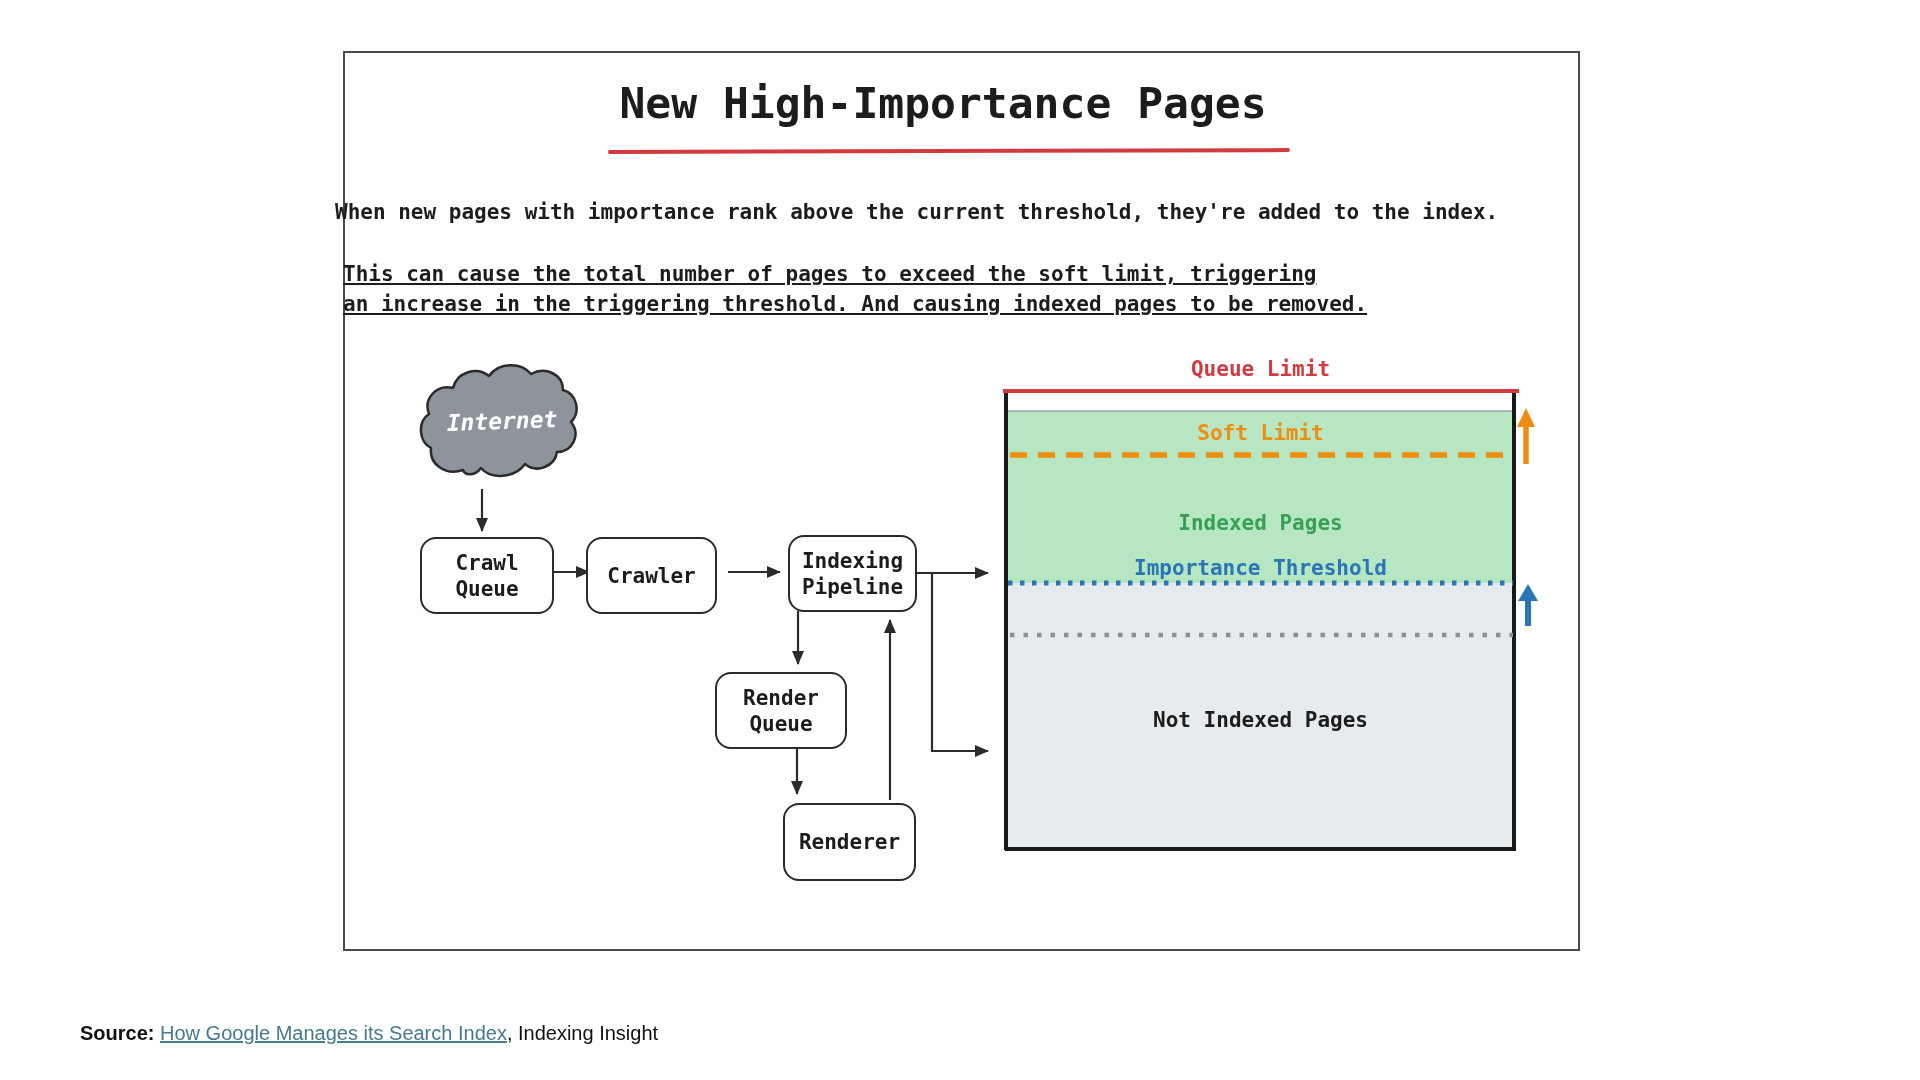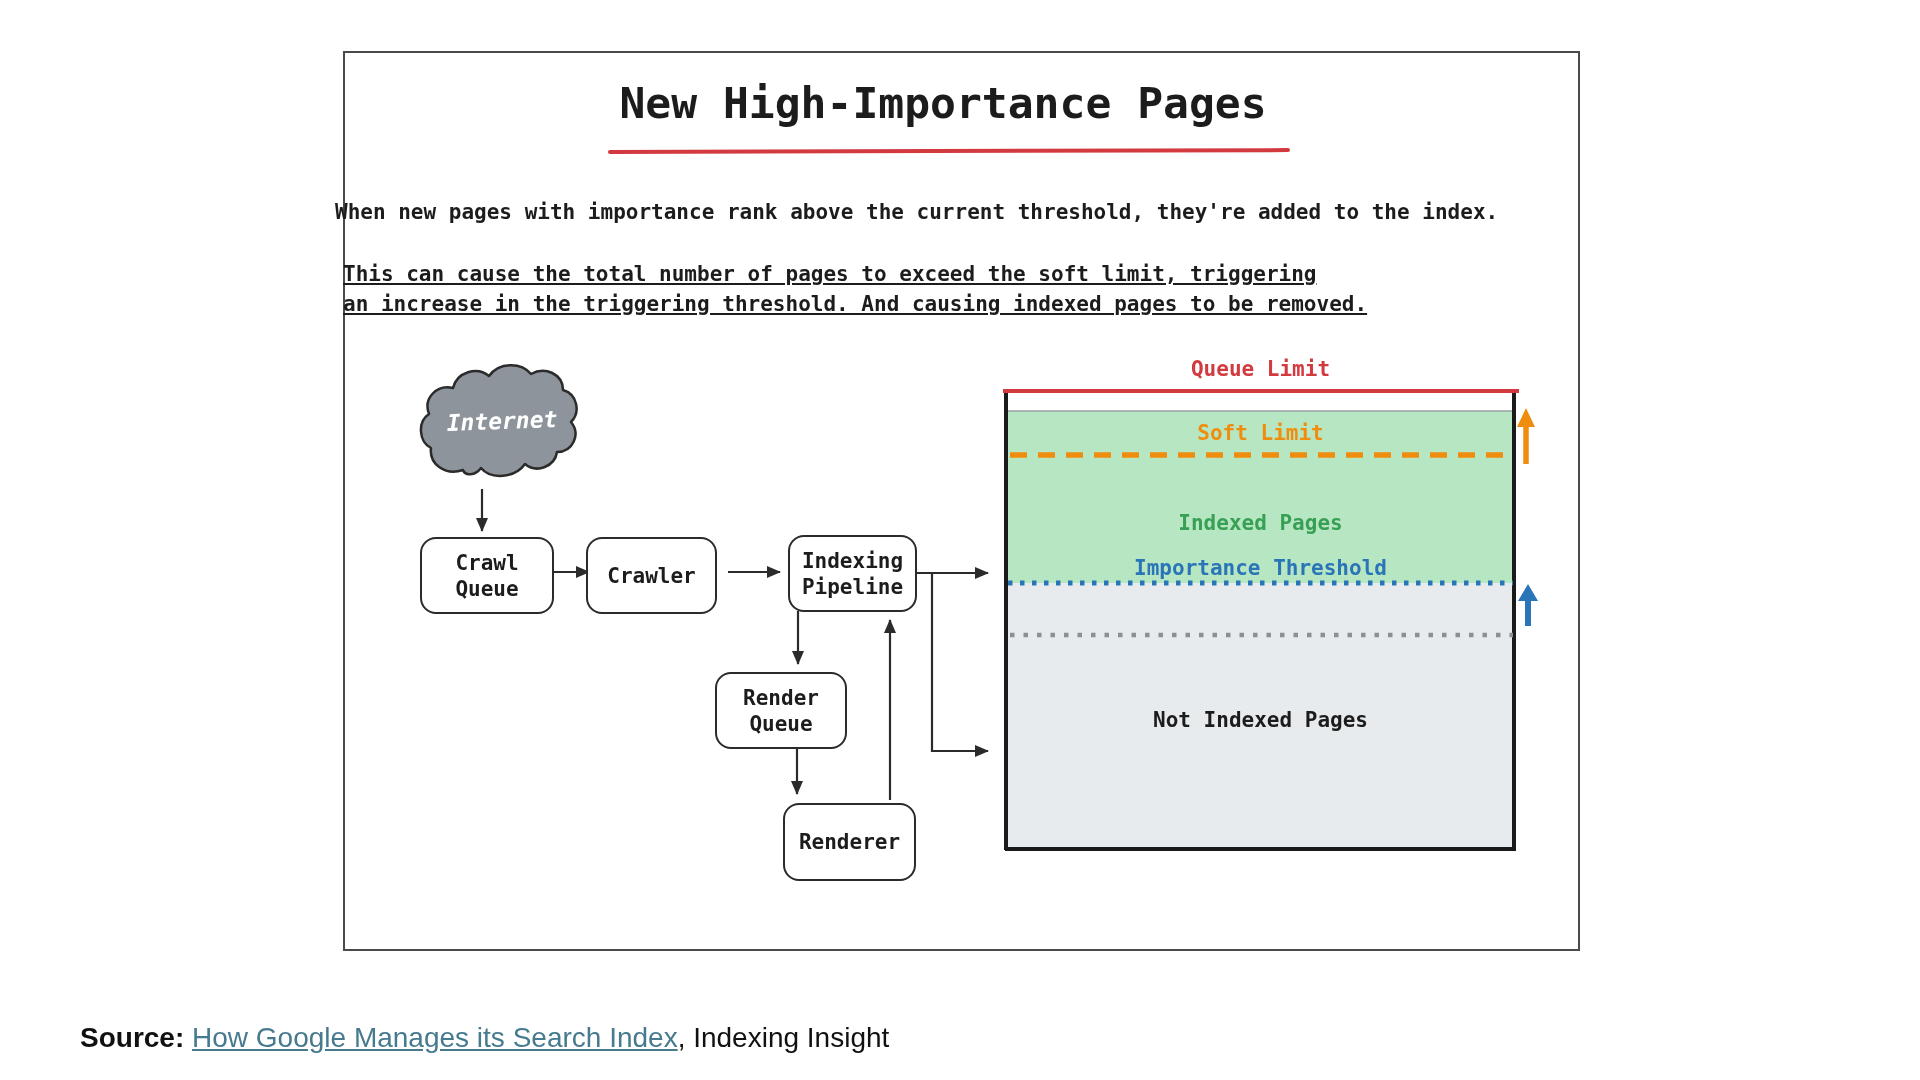--- a/index.html
+++ b/index.html
@@ -31,21 +31,21 @@
 
   
   .lbl{left:1005px;width:511px;text-align:center;font-size:21px;font-weight:600;}
   .lbl-hard{top:357px;color:var(--red,#d23a3f);}
   .lbl-soft{top:421px;color:var(--orange,#ef8e0e);}
   .lbl-indexed{top:511px;color:var(--green-text,#38a055);}
   .lbl-threshold{top:556px;color:var(--blue,#2a74b8);}
   .lbl-notindexed{top:708px;color:var(--ink,#1c1c1c);}
 
   
-  .source{left:80px;top:1022px;width:1200px;font-family:"Liberation Sans", sans-serif;font-size:28px;color:#111;}
+  .source{left:80px;top:1022px;width:1200px;font-family:"Liberation Sans", sans-serif;font-size:20px;color:#111;}
   .source b{font-weight:700;}
   .source a{color:var(--link,#467a8e);text-decoration:underline;cursor:pointer;}
 
   
   .logo{left:1799px;top:965px;width:93px;height:93px;border-radius:50%;background:var(--logo-bg,#272c4b);
         display:flex;align-items:flex-end;justify-content:center;gap:4px;padding-bottom:22px;box-sizing:border-box;}
   .bar{width:11px;display:flex;flex-direction:column;}
   .bar .cap{background:var(--logo-cap,#d9dde1);width:100%;}
   .bar .body{background:var(--logo-green,#2aa077);width:100%;}
 

